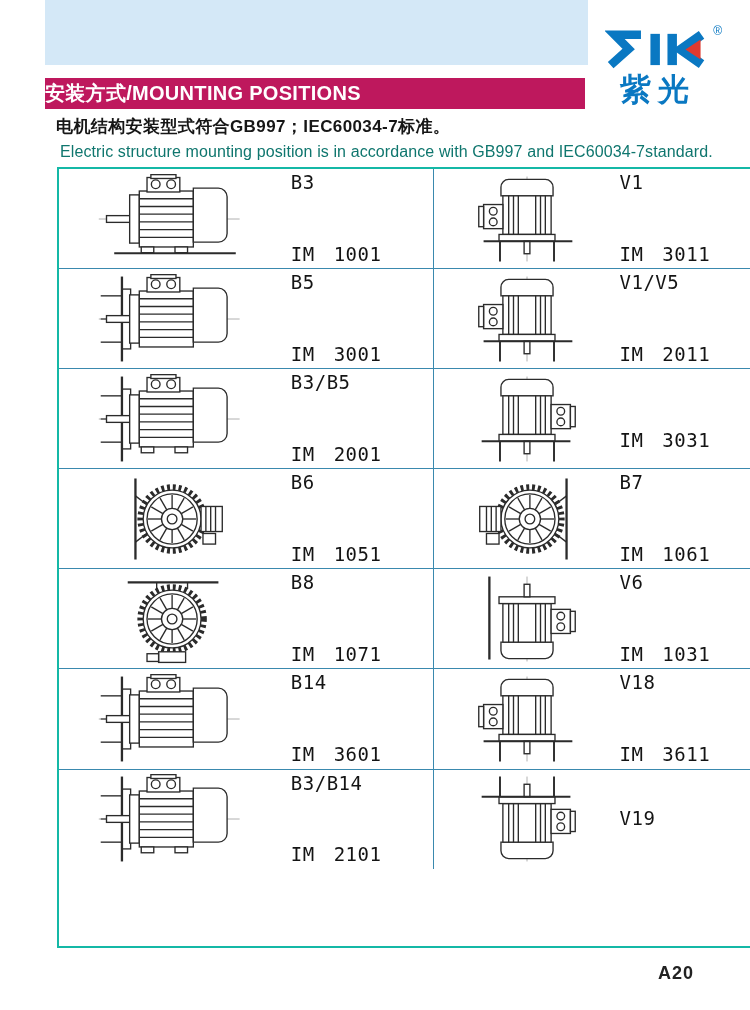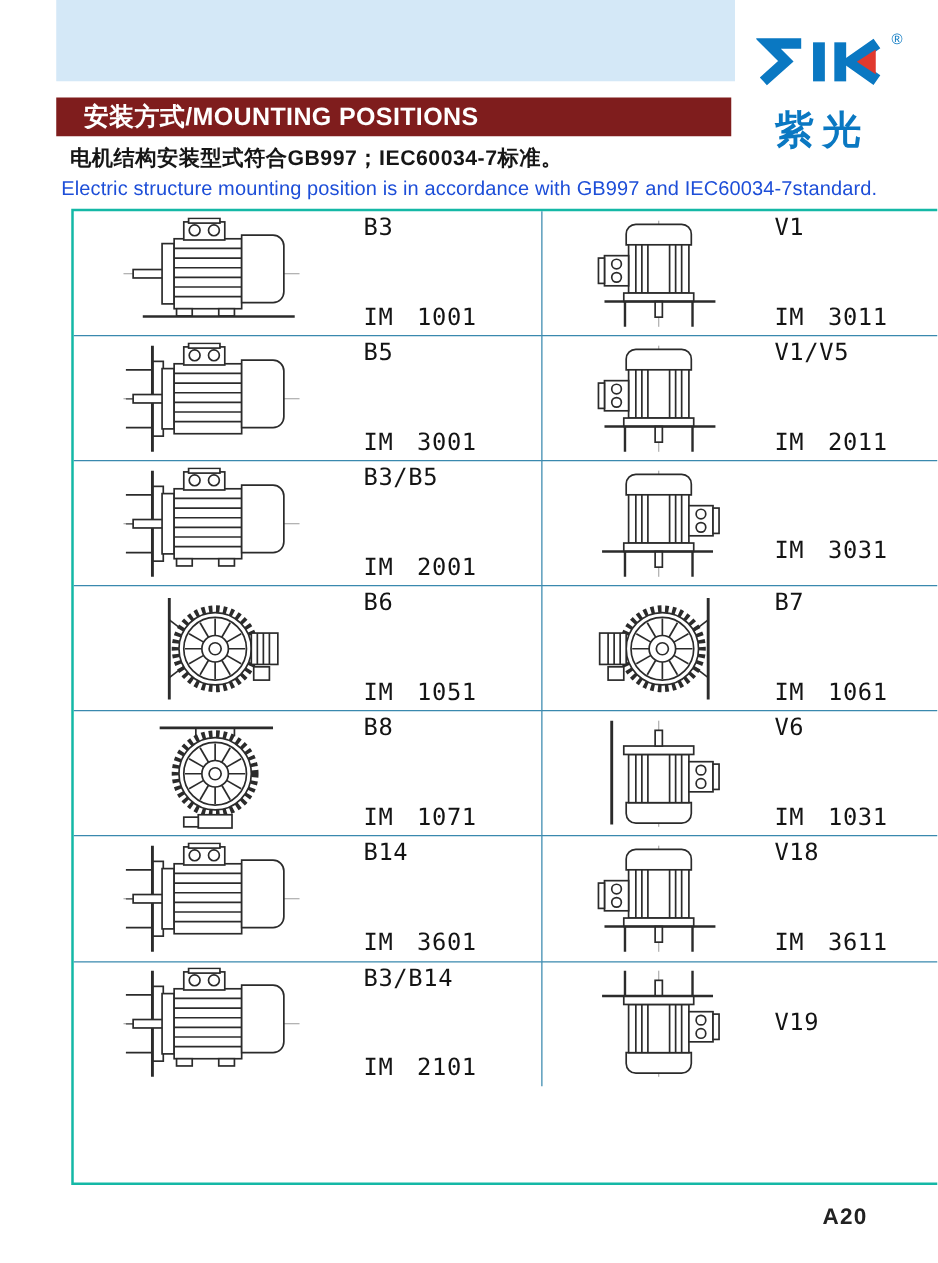--- a/index.html
+++ b/index.html
@@ -1,32 +1,32 @@
 <!DOCTYPE html>
 <html><head>
 <meta charset="utf-8">
 <style>
   html,body{margin:0;padding:0;background:#ffffff;}
   .page{position:relative;width:750px;height:1010px;background:#ffffff;overflow:hidden;
         font-family:"Liberation Sans",sans-serif;}
 
   .lightbox{position:absolute;left:45px;top:0;width:543px;height:65px;background:#d4e8f7;}
 
-  .titlebar{position:absolute;left:45px;top:78px;width:540px;height:31px;background:#7f1d1d;
-            color:#ffffff;display:flex;align-items:center;padding-left:22px;box-sizing:border-box;
+  .titlebar{position:absolute;left:45px;top:78px;width:540px;height:31px;background:#be185d;
+            color:#ffffff;display:flex;align-items:center;box-sizing:border-box;
             font-size:20px;font-weight:bold;letter-spacing:.3px;}
 
   .logo{position:absolute;left:598px;top:28px;width:120px;text-align:center;}
   .logo .mark{display:block;margin:0 auto;}
   .logo .sub{color:#0a78c2;font-size:31px;font-weight:bold;letter-spacing:7px;line-height:1;
-             margin-top:18px;font-family:"Liberation Sans",sans-serif;}
+             margin-top:4px;font-family:"Liberation Sans",sans-serif;}
 
   .note-cn{position:absolute;left:56px;top:115px;font-size:17px;font-weight:600;color:#161616;
            letter-spacing:.4px;}
-  .note-en{position:absolute;left:49px;top:143px;font-size:16px;color:#1d4ed8;letter-spacing:.1px;}
+  .note-en{position:absolute;left:60px;top:143px;font-size:16px;color:#0f766e;letter-spacing:.1px;}
 
   .mtable{position:absolute;left:57px;top:167px;width:699px;height:781px;box-sizing:border-box;
           border:2px solid #14b8a6;display:grid;grid-template-columns:53.8% 46.2%;
           grid-template-rows:repeat(8,1fr);}
   .cell{display:flex;align-items:center;box-sizing:border-box;border-top:1.5px solid #3a89ae;}
   .cell:nth-child(1),.cell:nth-child(2){border-top:none;}
   .cell:nth-child(even){border-left:1.5px solid #3a89ae;}
   .diag{flex:0 0 62%;display:flex;justify-content:center;align-items:center;}
   .cell:nth-child(even) .diag{flex:0 0 58%;}
   .dsvg{width:164px;height:90px;}

